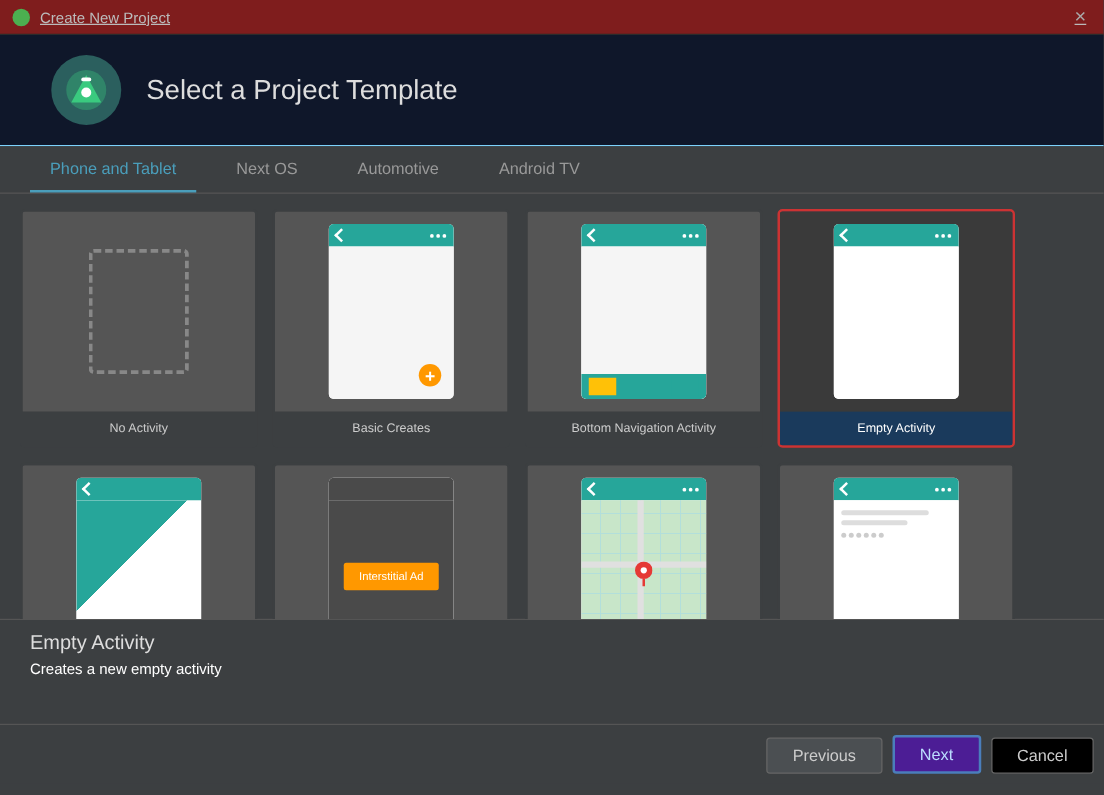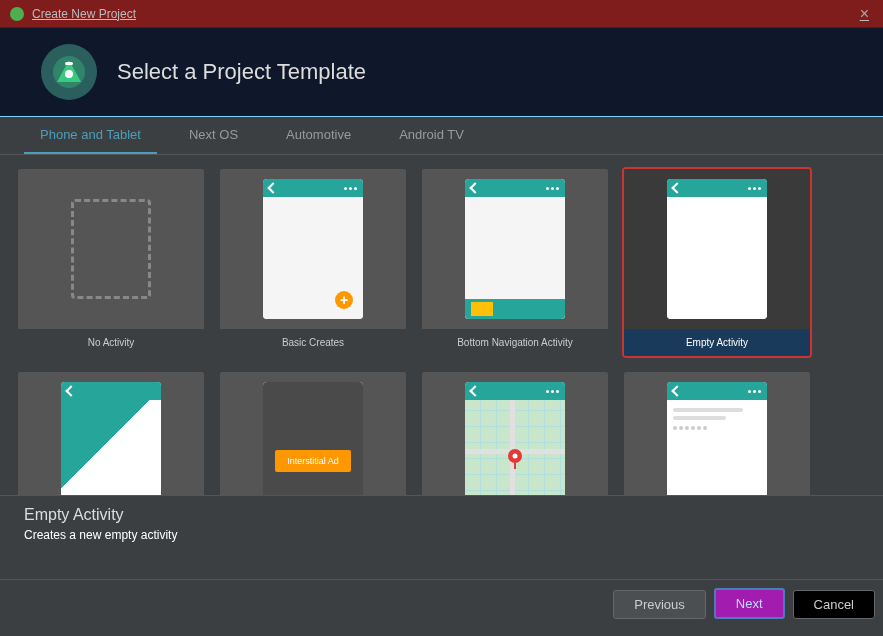--- a/index.html
+++ b/index.html
@@ -281,21 +281,21 @@
       border-radius: 3px;
       cursor: pointer;
       border: none;
     }
     .btn-default {
       background: #4b4f52;
       color: #cccccc;
       border: 1px solid #666;
     }
     .btn-primary {
-      background: #a21caf;
+      background: #4c1d95;
       color: #bbddff;
       border: 2px solid #4a7ebb;
     }
     .btn-cancel {
       background: #000000;
       color: #cccccc;
       border: 1px solid #666;
     }
 
     

